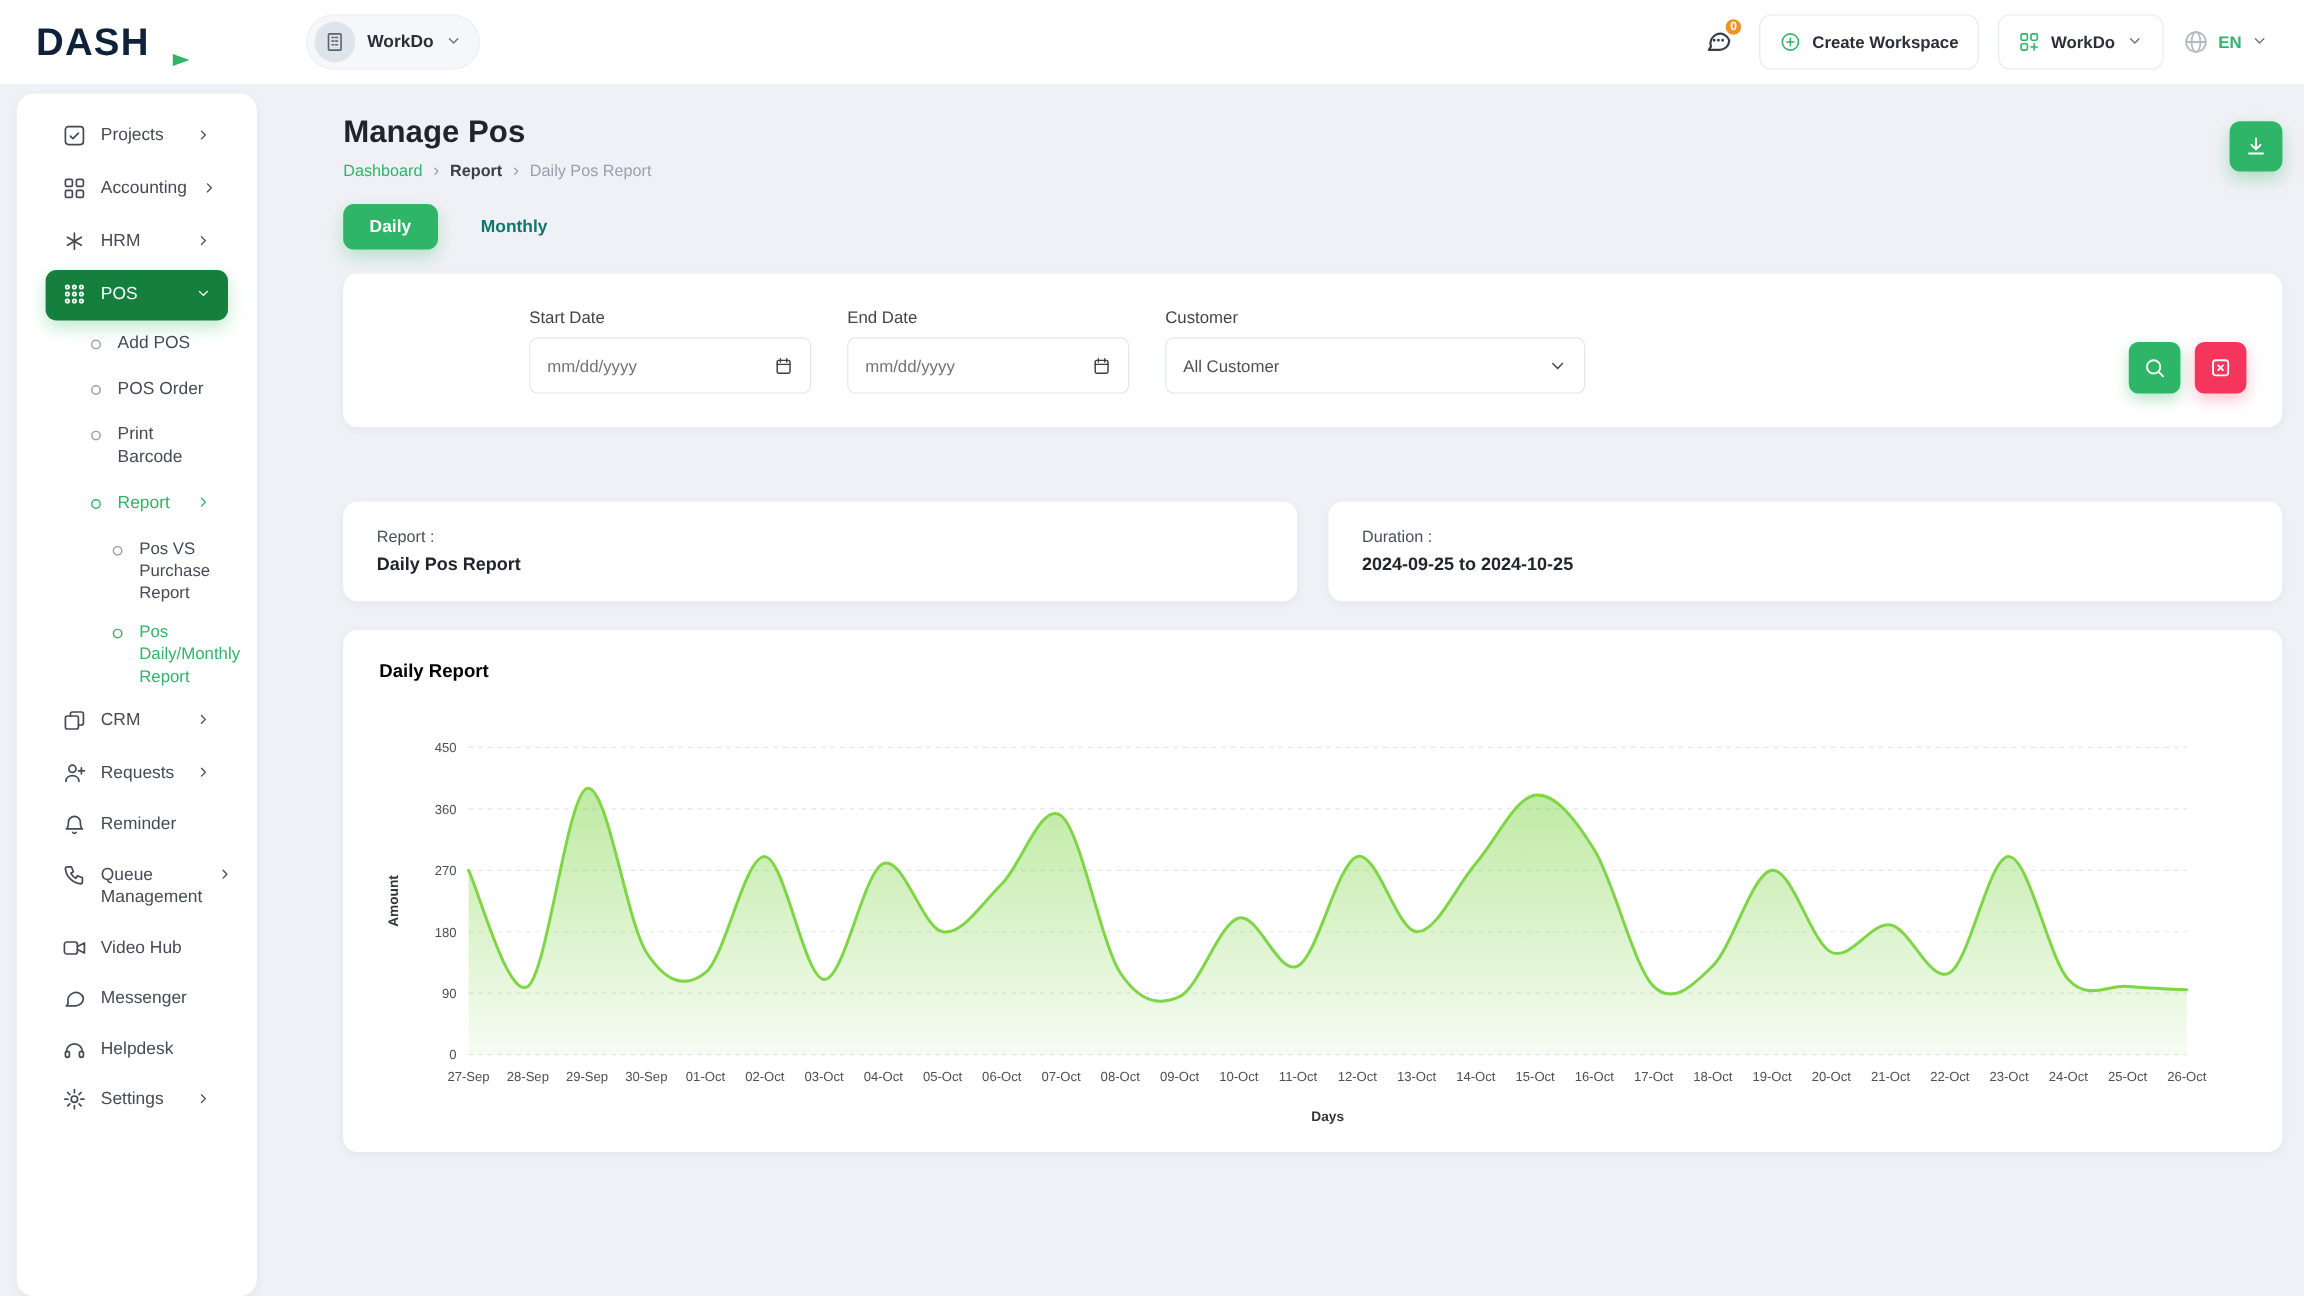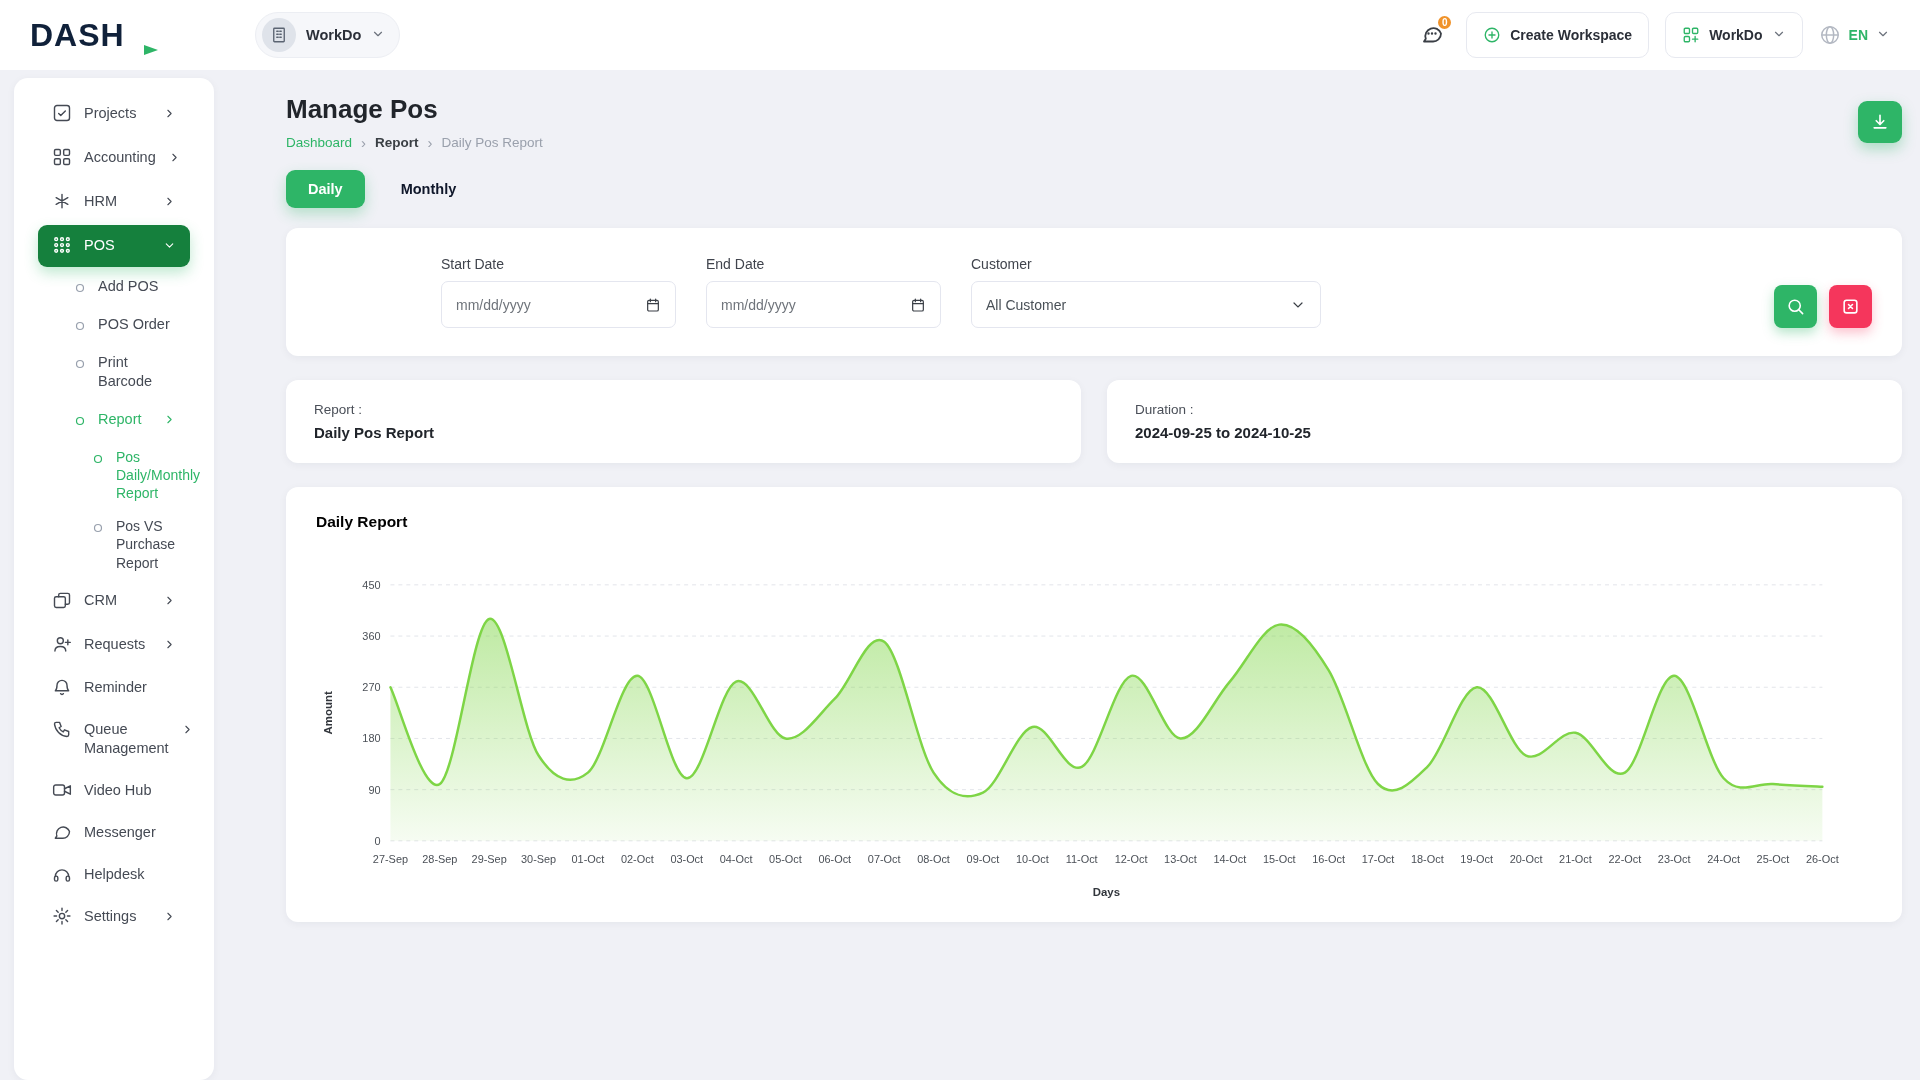--- a/index.html
+++ b/index.html
@@ -82,26 +82,26 @@
   .bc-current { color:#9aa0ac; }
   .bc-sep { color:#9aa0ac; font-size:15px; line-height:1; }
   .dl-btn {
     width:44px; height:42px; border:none; border-radius:9px; background:#2eb567; color:#fff;
     cursor:pointer; display:flex; align-items:center; justify-content:center;
     box-shadow: 0 6px 14px rgba(46,181,103,.35);
   }
   .dl-btn svg { width:20px; height:20px; stroke:#fff; fill:none; stroke-width:2; stroke-linecap:round; stroke-linejoin:round; }
   .tabs { margin-top: 20px; display:flex; gap:14px; }
   .tab {
-    border:none; background:transparent; color:#0f172a; font-size:14.5px; font-weight:600;
+    border:none; background:transparent; color:#0f766e; font-size:14.5px; font-weight:600;
     padding: 11px 22px; border-radius:9px; cursor:pointer; font-family:inherit;
   }
   .tab.active { background:#2eb567; color:#fff; box-shadow: 0 6px 14px rgba(46,181,103,.3); }
 
-  .card { background:#fff; border-radius:12px; box-shadow: 0 2px 8px rgba(20,30,60,.05); }
+  .card { background:#fff; border-radius:12px; box-shadow: 0 2px 8px rgba(20,30,60,.05); margin-top: 38px; }
 
   .filter-card { margin-top: 20px; padding: 28px 30px; }
   .filter-row { display:flex; align-items:flex-end; gap:30px; padding-left: 125px; }
   .field label { display:block; font-size:14px; color:#40444d; margin-bottom:9px; font-weight:400; }
   .date-input, .select {
     height:47px; border:1px solid #e4e6ef; border-radius:7px; background:#fff;
     display:flex; align-items:center; padding:0 14px; cursor:pointer;
   }
   .date-input { width: 235px; }
   .date-input input {
@@ -270,31 +270,31 @@
       </a>
       <a class="nav-item sub1 highlight">
         <span class="nav-bullet hl"><svg viewBox="0 0 24 24">
             <circle cx="12" cy="12" r="7"></circle>
           </svg></span>
         <span class="nav-label">Report</span>
         <span class="nav-chev right"><svg viewBox="0 0 24 24">
             <path d="M9 6l6 6-6 6"></path>
           </svg></span>
       </a>
+      <a class="nav-item sub2">
+        <span class="nav-bullet"><svg viewBox="0 0 24 24">
+            <circle cx="12" cy="12" r="7"></circle>
+          </svg></span>
+        <span class="nav-label">Pos VS Purchase Report</span>
+      </a>
       <a class="nav-item sub2 highlight">
         <span class="nav-bullet hl"><svg viewBox="0 0 24 24">
             <circle cx="12" cy="12" r="7"></circle>
           </svg></span>
         <span class="nav-label">Pos Daily/Monthly Report</span>
-      </a>
-      <a class="nav-item sub2">
-        <span class="nav-bullet"><svg viewBox="0 0 24 24">
-            <circle cx="12" cy="12" r="7"></circle>
-          </svg></span>
-        <span class="nav-label">Pos VS Purchase Report</span>
       </a>
       <a class="nav-item top">
         <span class="nav-ic"><svg viewBox="0 0 24 24">
             <rect x="3" y="8" width="13" height="13" rx="2"></rect>
             <path d="M8 8V6a2 2 0 0 1 2-2h9a2 2 0 0 1 2 2v9a2 2 0 0 1-2 2h-3"></path>
           </svg></span>
         <span class="nav-label">CRM</span>
         <span class="nav-chev right"><svg viewBox="0 0 24 24">
             <path d="M9 6l6 6-6 6"></path>
           </svg></span>

